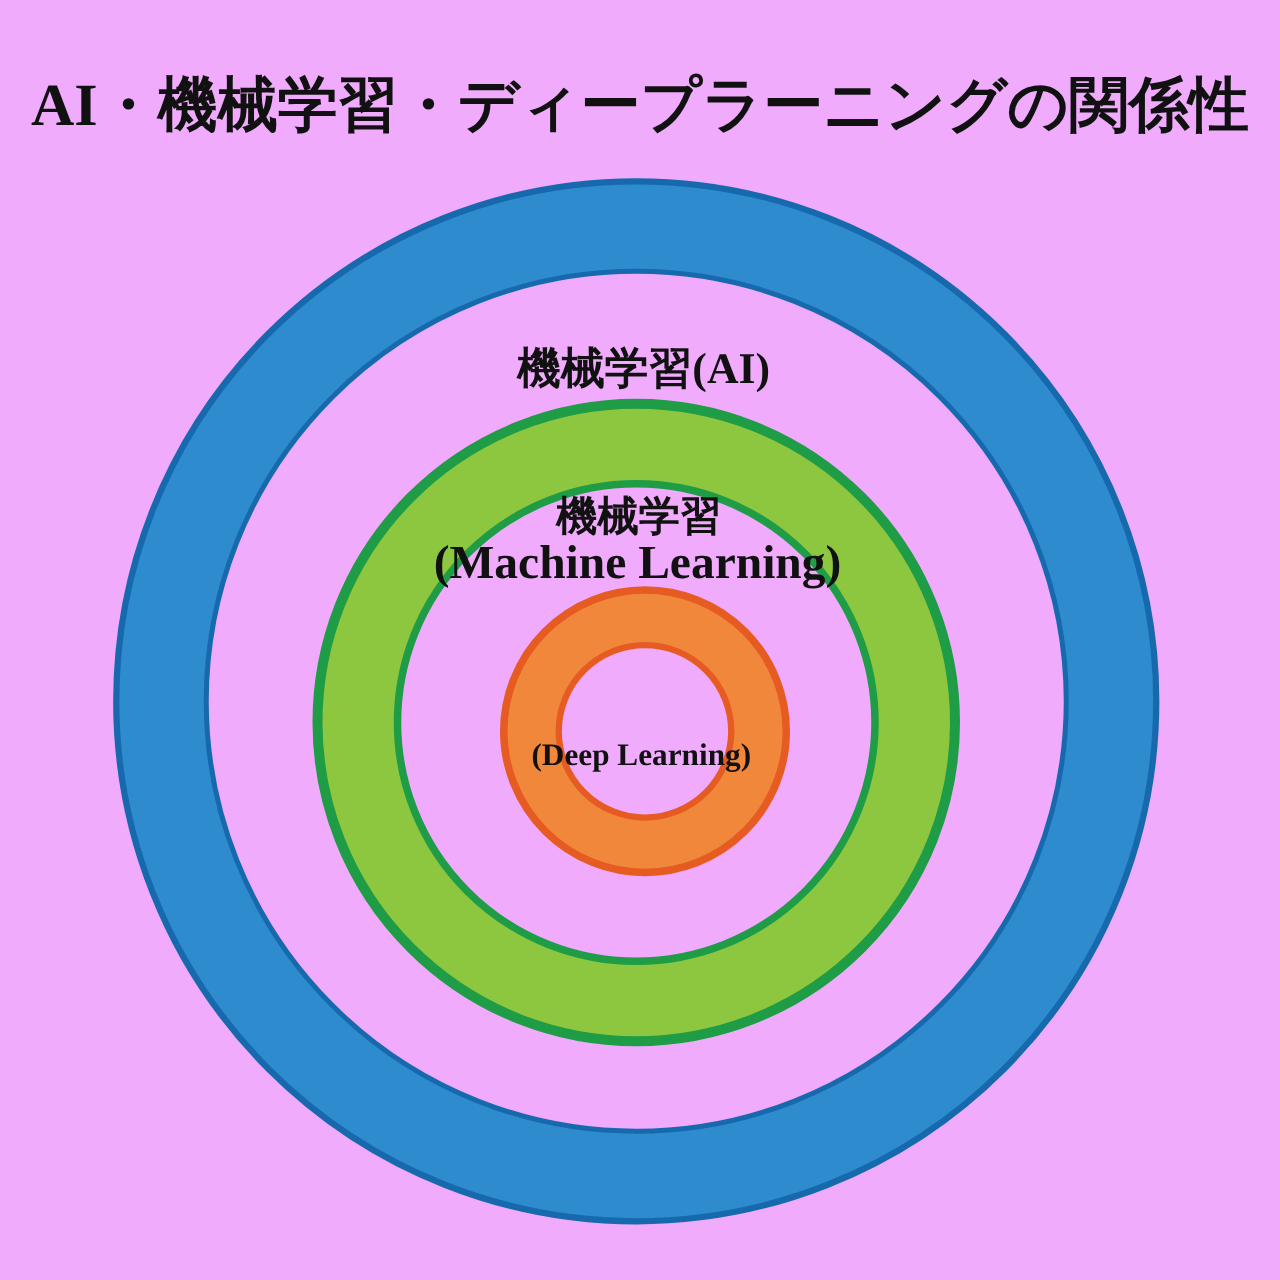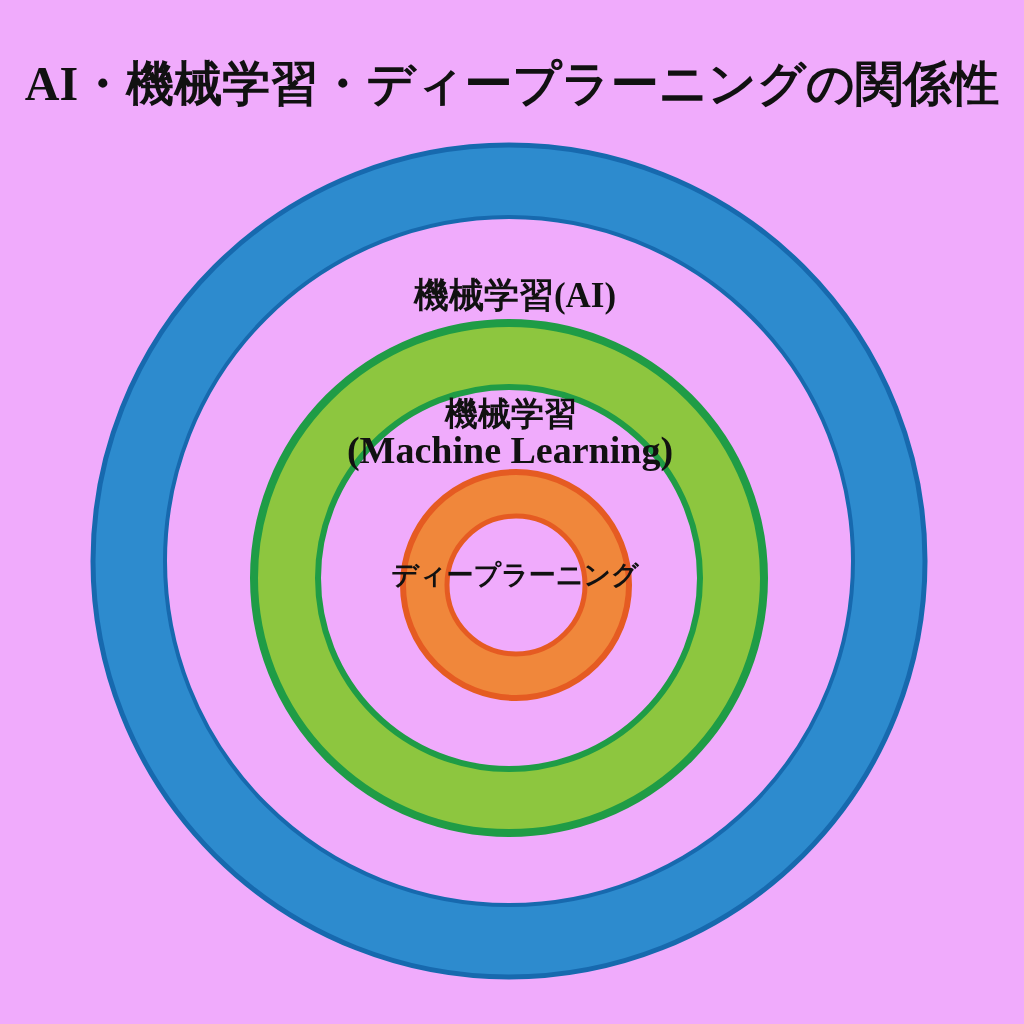--- a/index.html
+++ b/index.html
@@ -87,16 +87,16 @@
   </svg>
 
   <h1 class="page-title">AI・機械学習・ディープラーニングの関係性</h1>
 
   <div class="ring-label label-ai">機械学習(AI)</div>
 
   <div class="ring-label label-ml-ja">機械学習</div>
 
   <div class="ring-label label-ml-en">(Machine Learning)</div>
 
-  <div class="ring-label label-dl-ja">ディープラーニング</div>
 
+  <div class="ring-label label-dl-en">(Deep Learning)</div>
 
 </div>
 
 </body></html>

